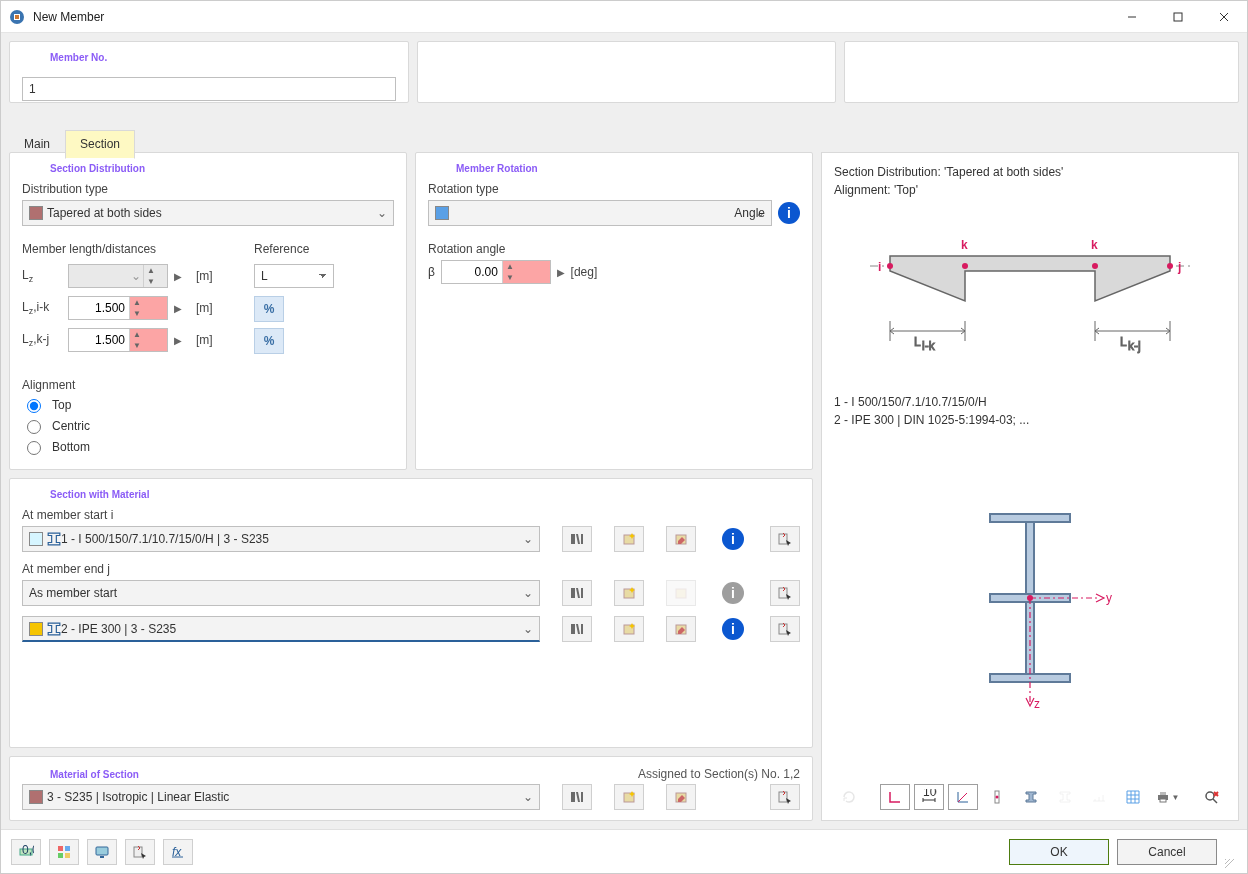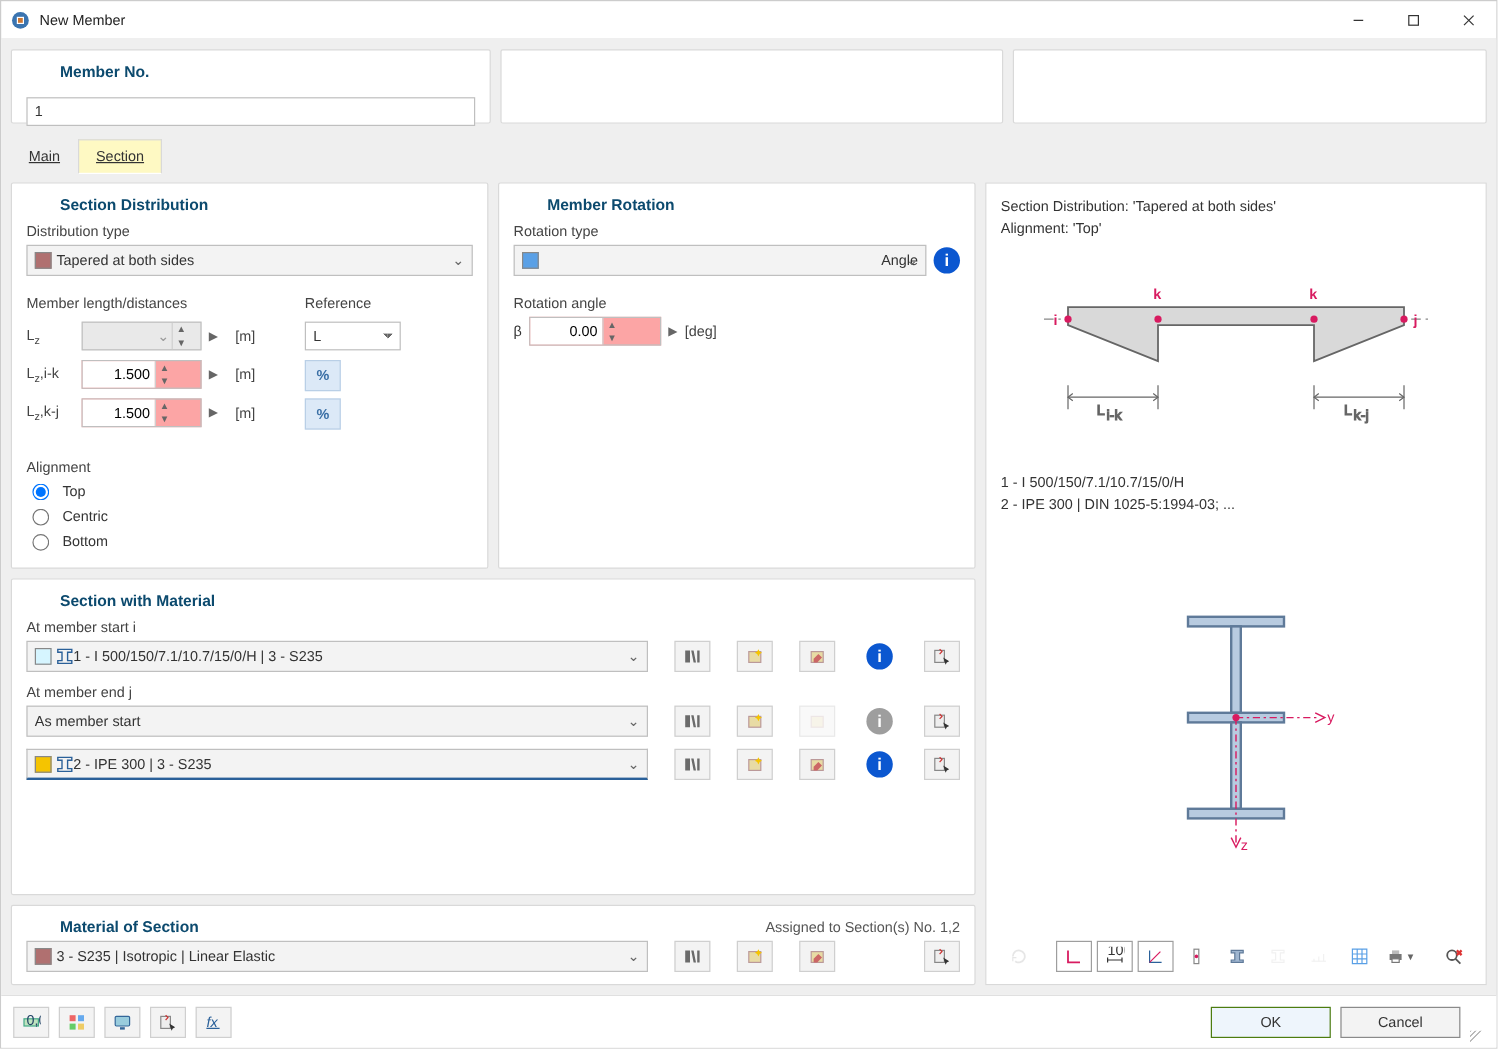--- a/index.html
+++ b/index.html
@@ -8,31 +8,31 @@
   
   .titlebar { height: 32px; display: flex; align-items: center; padding: 0 0 0 8px; border-bottom: 1px solid #e5e5e5; }
   .titlebar .ico { width: 16px; height: 16px; margin-right: 8px; display: inline-flex; align-items: center; justify-content: center; }
   .titlebar .title { flex: 1; color: #222; }
   .winbtn { width: 46px; height: 31px; display: flex; align-items: center; justify-content: center; }
   .winbtn svg { width: 10px; height: 10px; }
   
   .content { flex: 1; background: #efefef; padding: 8px; display: flex; flex-direction: column; gap: 8px; overflow: hidden; }
   .row { display: flex; gap: 8px; }
   .panel { background: #fff; border: 1px solid #d9d9d9; border-radius: 2px; padding: 10px 12px; }
-  .panel-title { color: #0c4a6e; font-weight: 600; margin-bottom: 8px; font-size: 13px; padding-left: 28px; }
+  .panel-title { color: #8b5cf6; font-weight: 600; margin-bottom: 8px; font-size: 10px; padding-left: 28px; }
   .label { color: #444; }
   
   .hdr-panels .panel { height: 62px; }
   .hdr-panels .p1 { width: 400px; }
   .hdr-panels .p2 { flex: 1; }
   .hdr-panels .p3 { width: 395px; }
   .member-no-input { margin-top: 6px; height: 24px; width: 100%; background: #e9e9e9; border: 1px solid #d7d7d7; padding: 0 6px; color: #333; }
   
   .tabs { display: flex; align-items: flex-end; margin-top: 4px; }
-  .tab { padding: 6px 14px 7px; border: 1px solid transparent; color: #333; position: relative; top: 1px; cursor: default; text-decoration: underline; }
+  .tab { padding: 6px 14px 7px; border: 1px solid transparent; color: #333; position: relative; top: 15px; cursor: default; }
   .tab.active { background: #fef9c3; border: 1px solid #d9d9d9; border-bottom-color: #fff; }
   
   .maincols { display: flex; gap: 8px; flex: 1; min-height: 0; }
   .rightcol{ flex: 1; display: flex; flex-direction: column; gap: 8px; }
   
   .frow { display: flex; align-items: center; gap: 6px; margin-bottom: 8px; }
   .twocol { display: flex; gap: 30px; }
   .twocol > div { display: flex; flex-direction: column; }
   select, input[type=text] { height: 24px; border: 1px solid #bfbfbf; background: #fff; padding: 0 6px; color: #333; }
   select { appearance: none; background-image: linear-gradient(45deg, transparent 50%, #666 50%), linear-gradient(135deg, #666 50%, transparent 50%); background-position: right 10px center, right 6px center; background-size: 4px 4px, 4px 4px; background-repeat: no-repeat; padding-right: 22px; }

